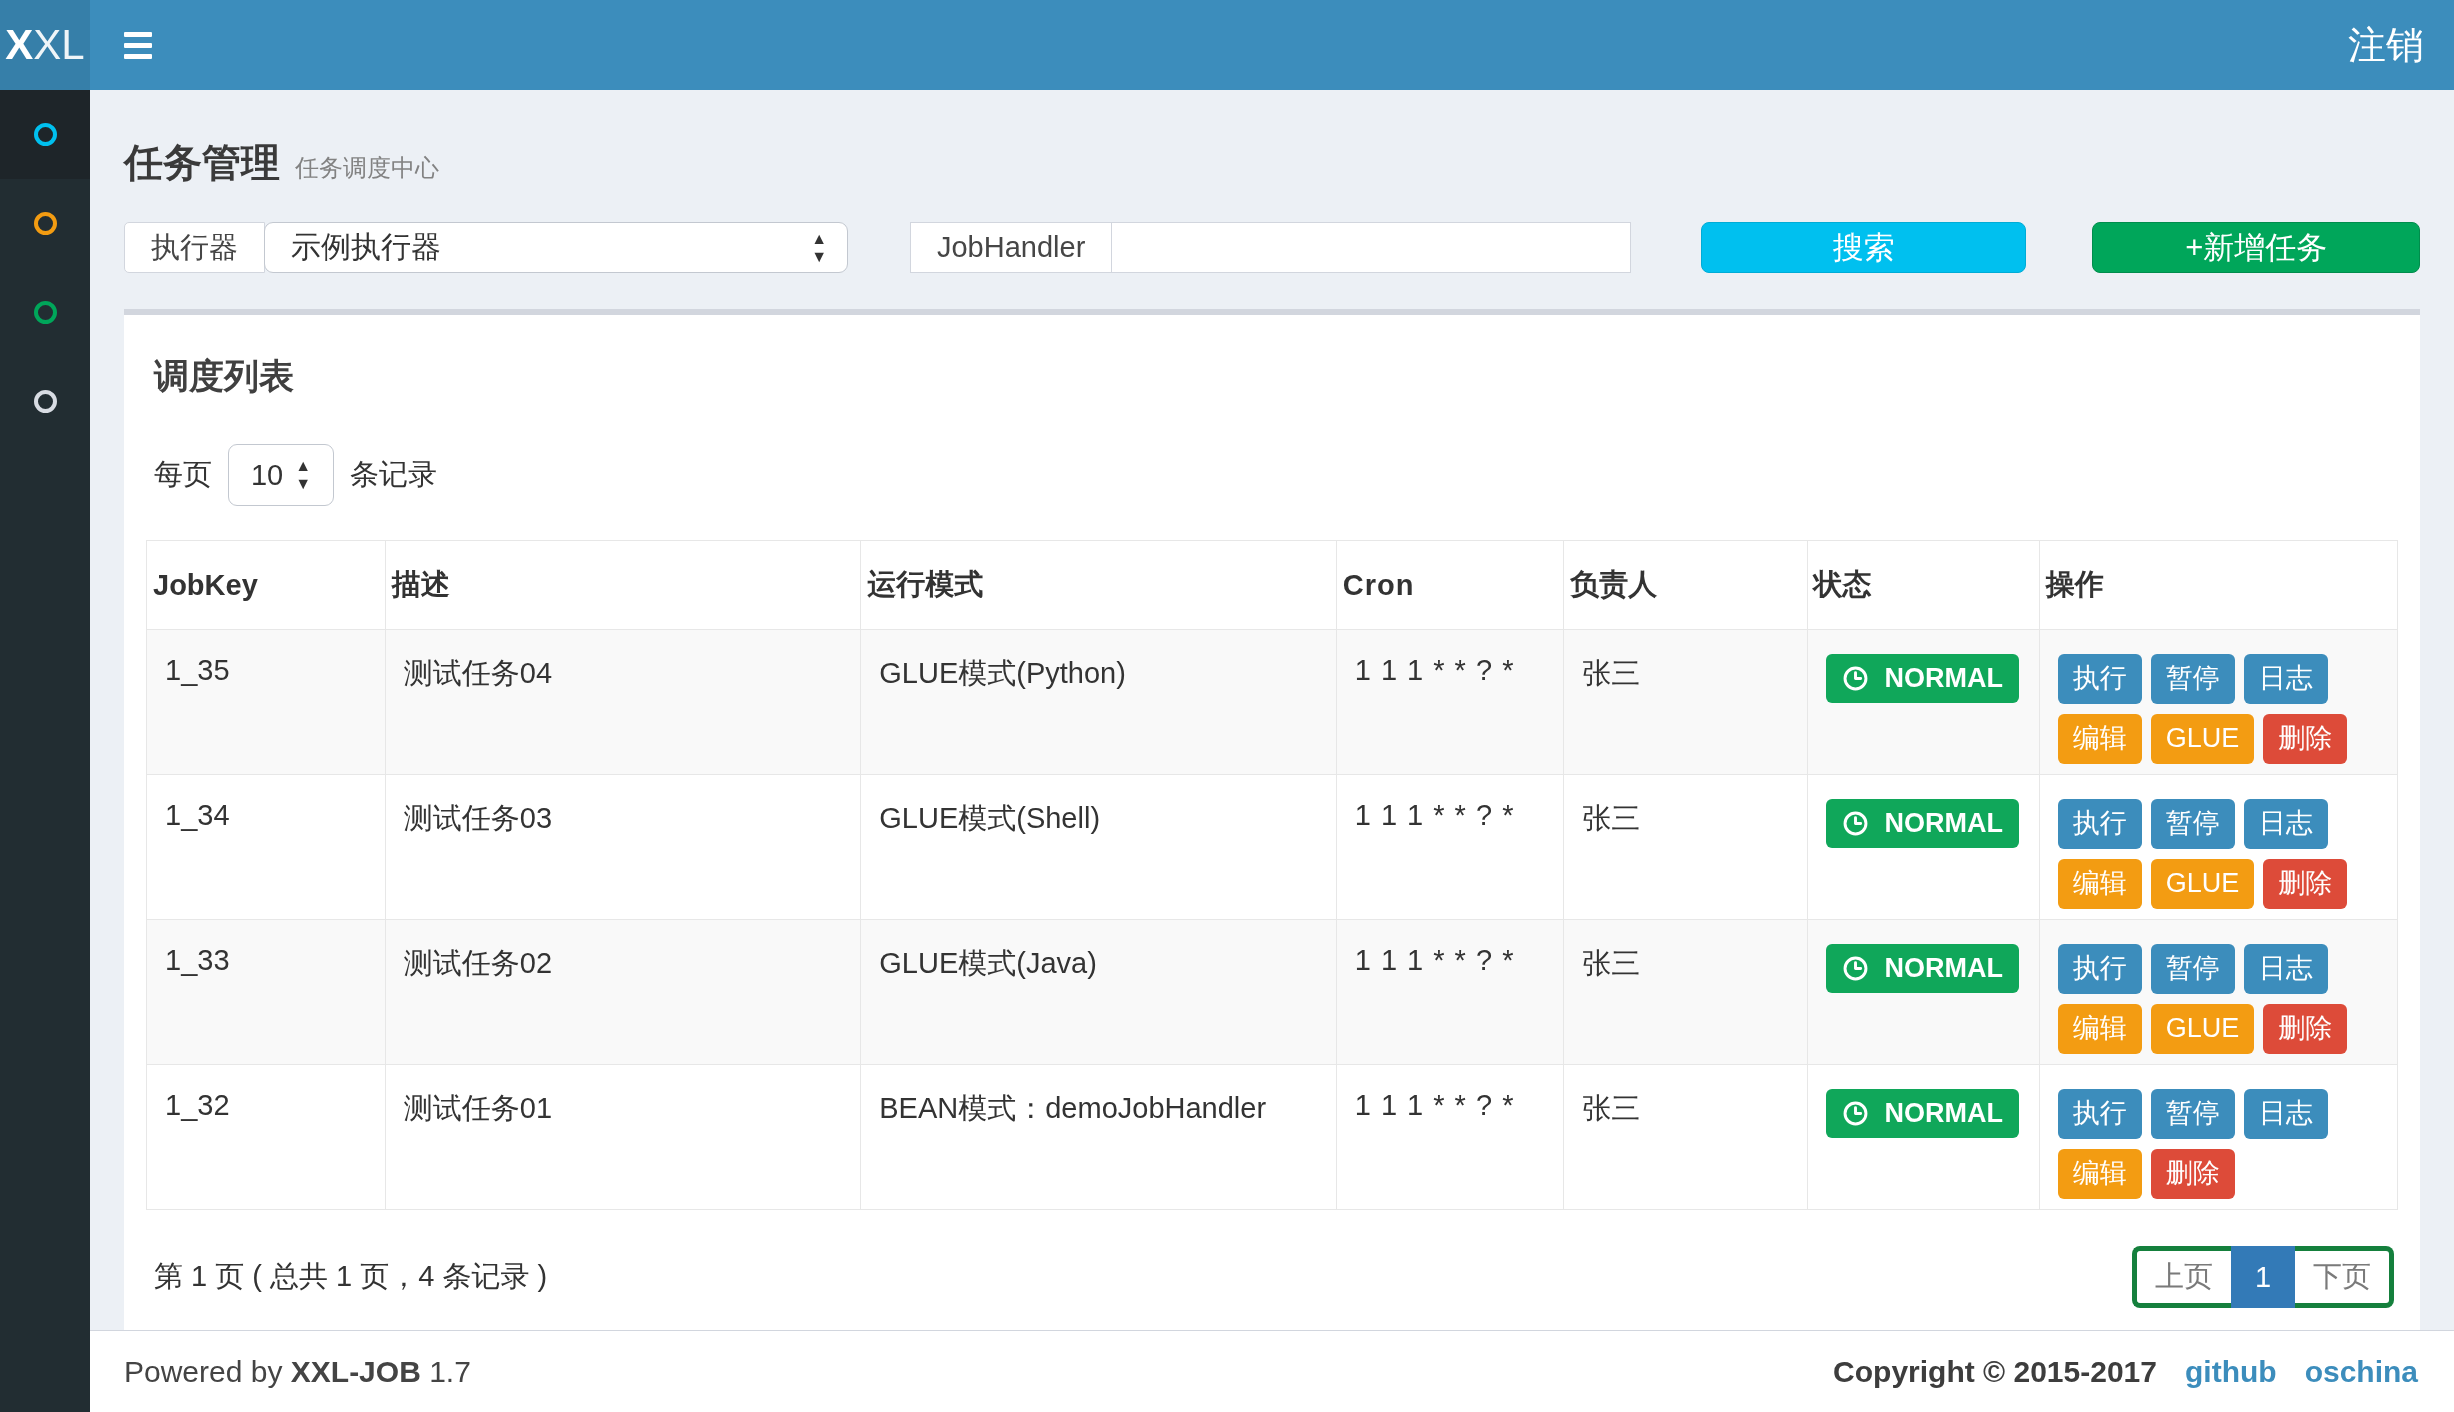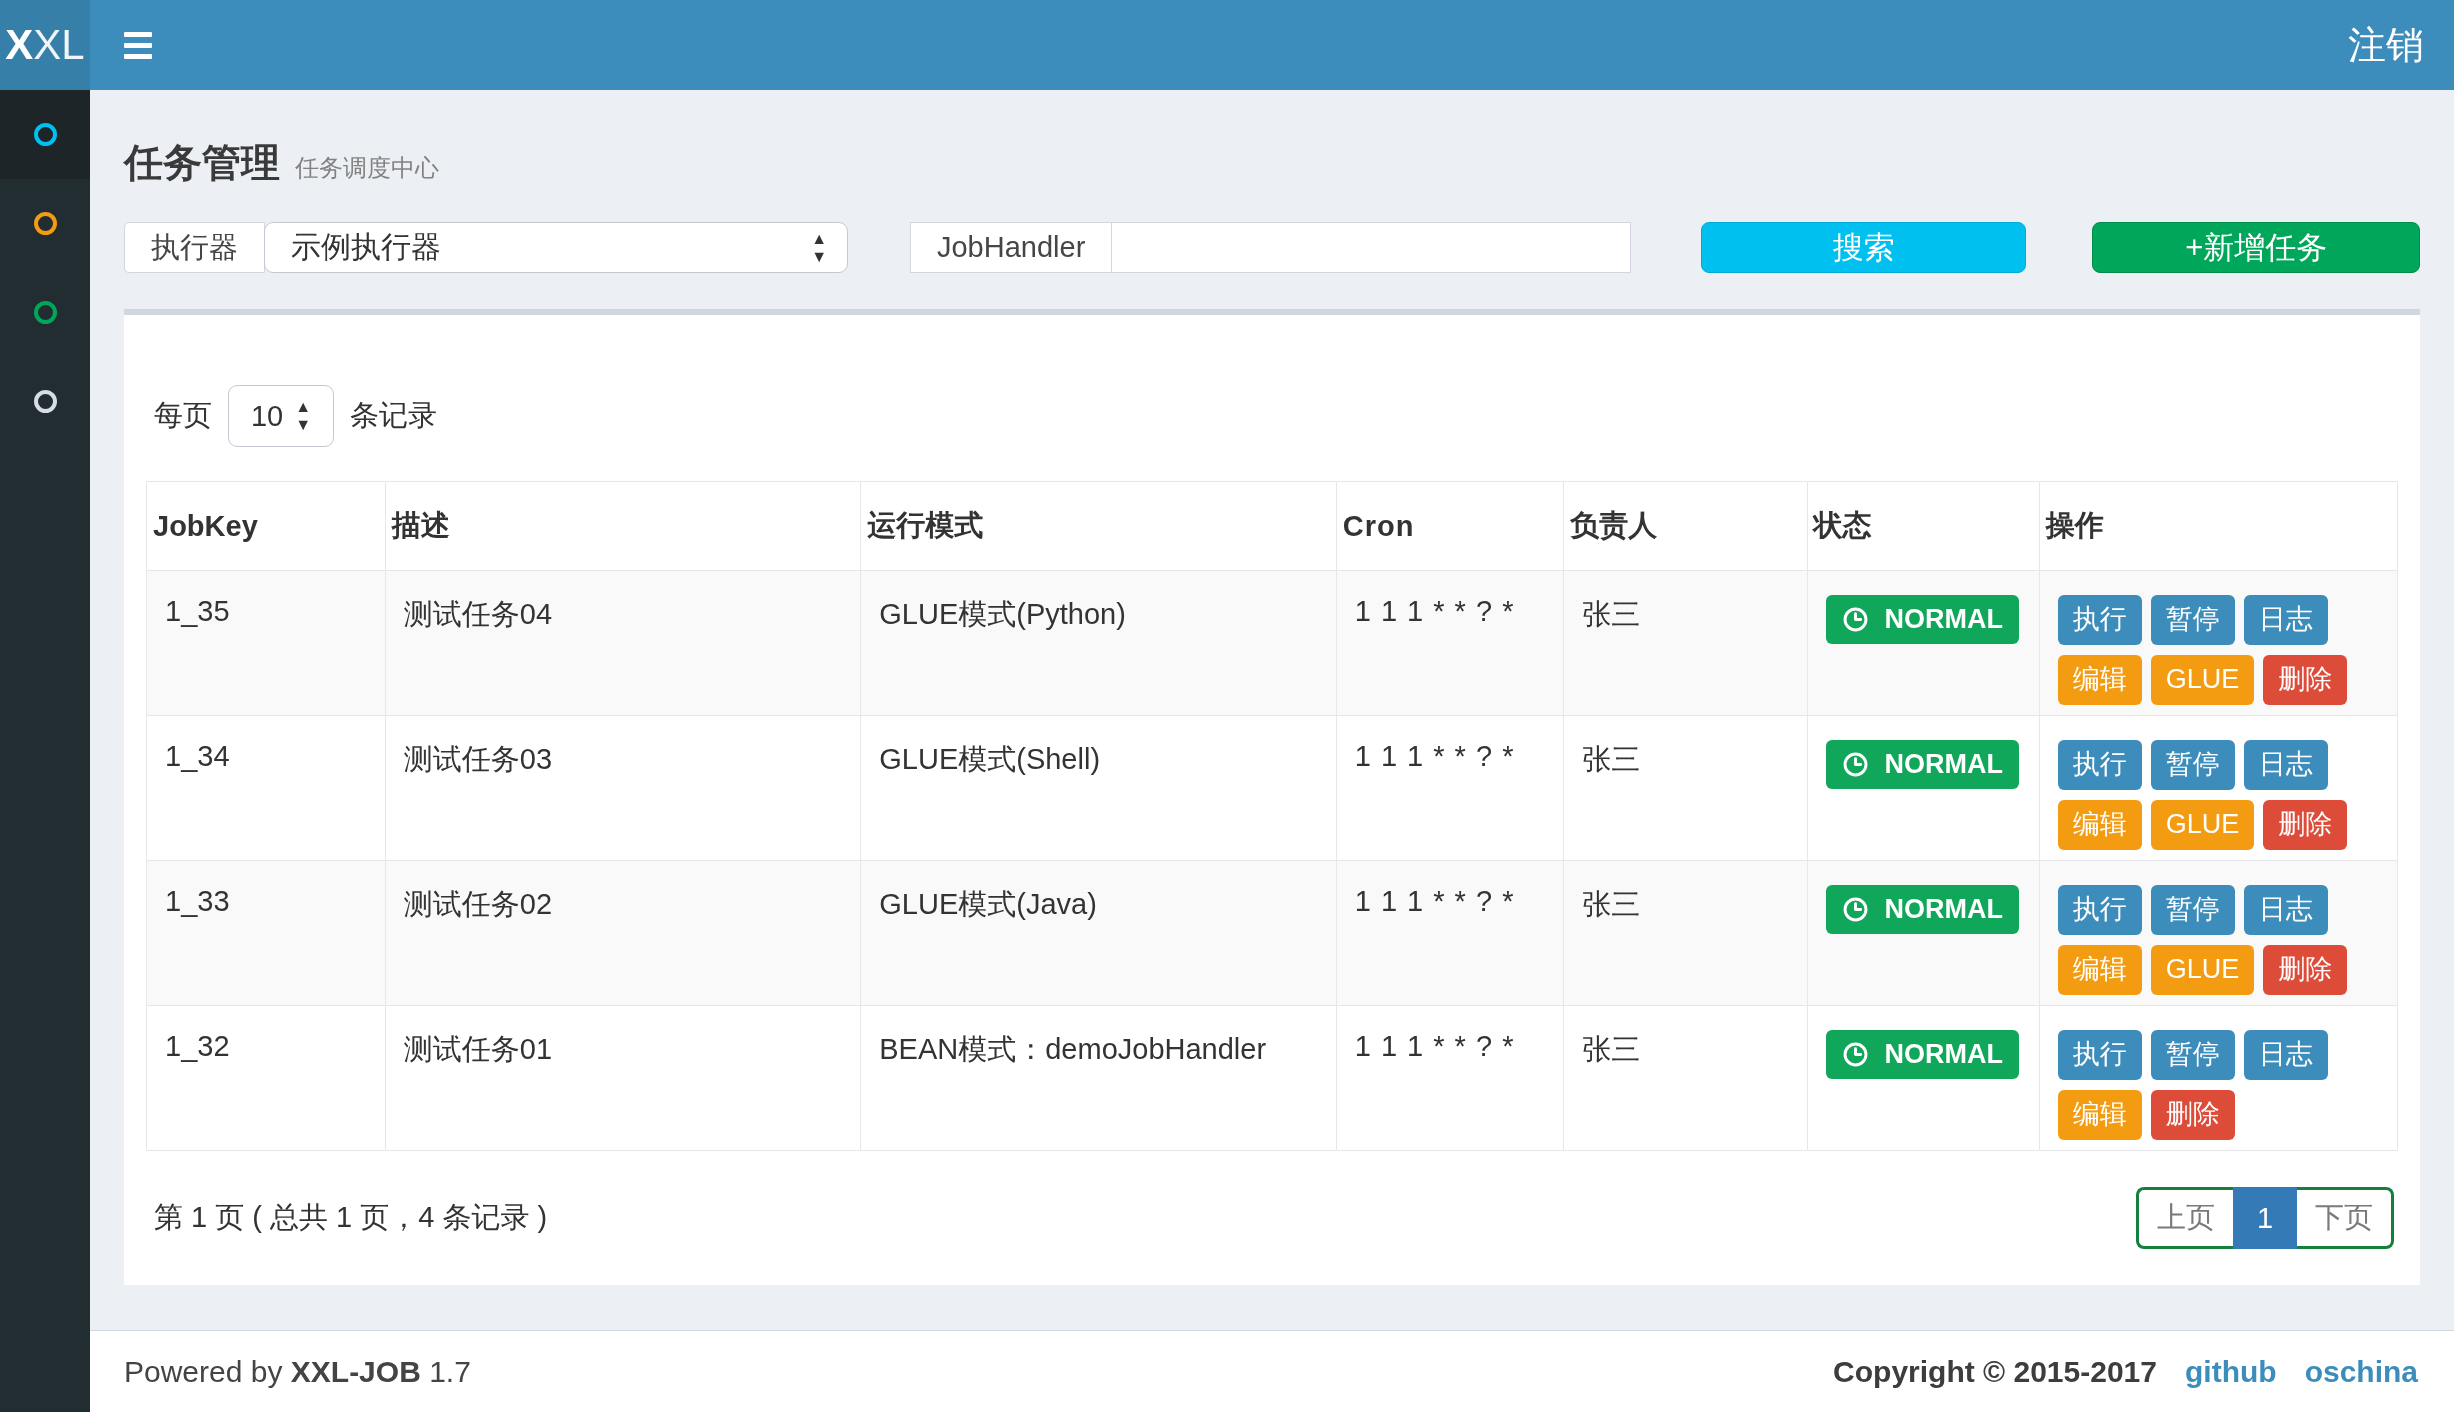--- a/index.html
+++ b/index.html
@@ -59,21 +59,21 @@
   .c-status { width: 10.3%; } .c-actions { width: 15.9%; }
   .status-badge { display: inline-flex; align-items: center; gap: 16px; background: #10a75a; color: #fff; font-weight: 700; font-size: 27px; padding: 9px 16px; border-radius: 6px; }
   .status-badge svg { display: block; }
   .actions-line { display: flex; gap: 9px; }
   .actions-line + .actions-line { margin-top: 10px; }
   .abtn { display: inline-block; padding: 8px 15px; border-radius: 6px; color: #fff; font-size: 27px; line-height: 1.25; cursor: pointer; white-space: nowrap; }
   
   .pager-row { display: flex; justify-content: space-between; align-items: center; margin-top: 36px; padding: 0 4px 0 8px; }
   .pager-info { font-size: 29px; color: #333; }
   .pager { display: flex; }
-  .pg { min-width: 92px; height: 62px; display: flex; align-items: center; justify-content: center; font-size: 29px; border: 3px solid #15803d; background: #fff; color: #7a7a7a; cursor: pointer; padding: 0 18px; }
+  .pg { min-width: 92px; height: 62px; display: flex; align-items: center; justify-content: center; font-size: 29px; border: 5px solid #15803d; background: #fff; color: #7a7a7a; cursor: pointer; padding: 0 18px; }
   .pg-prev { border-radius: 8px 0 0 8px; border-right: 0; }
   .pg-next { border-radius: 0 8px 8px 0; border-left: 0; }
   .pg-active { background: #337ab7; border-color: #337ab7; color: #fff; min-width: 64px; padding: 0; }
   
   .footer { position: absolute; left: 90px; right: 0; bottom: 0; height: 82px; background: #fff; border-top: 1px solid #d2d6de; display: flex; align-items: center; justify-content: space-between; padding: 0 36px 0 34px; font-size: 30px; color: #444; z-index: 6; }
   .footer b { font-weight: 700; }
   .footer-right { display: flex; align-items: center; gap: 28px; }
   .copyright { font-weight: 700; color: #3d3d3d; }
   .flink { color: #3c8dbc; font-weight: 700; text-decoration: none; cursor: pointer; }
 </style>
@@ -130,20 +130,21 @@
     </div>
     <div class="igroup igroup-2">
       <span class="addon">JobHandler</span>
       <input class="text-input" type="text" value="" style="">
     </div>
     <div class="btn btn-search">搜索</div>
     <div class="btn btn-add">+新增任务</div>
   </div>
 
   <div class="panel">
+    <div class="panel-title">调度列表</div>
 
     <div class="length-row">
       <span>每页</span>
       <div class="page-size-select">
         <span>10</span>
         <span class="updown">
             <span>▲</span>
             <span>▼</span>
           </span>
       </div>

